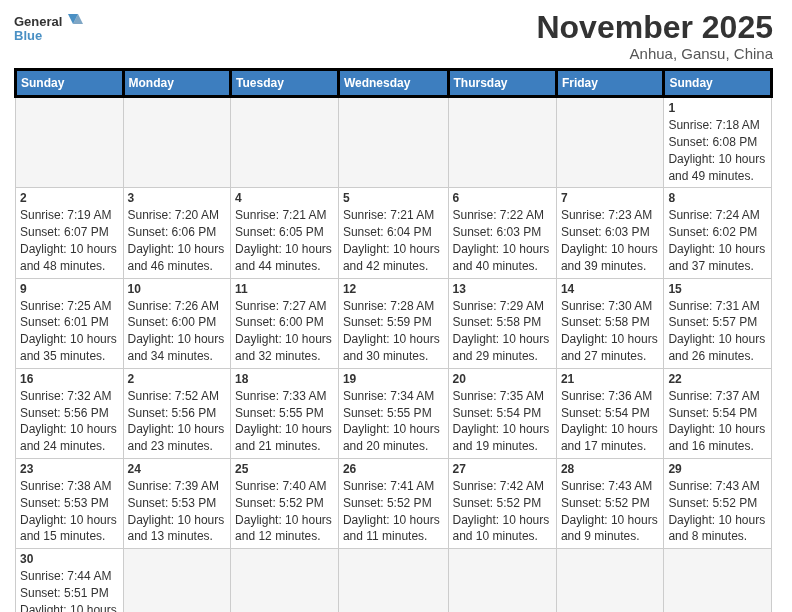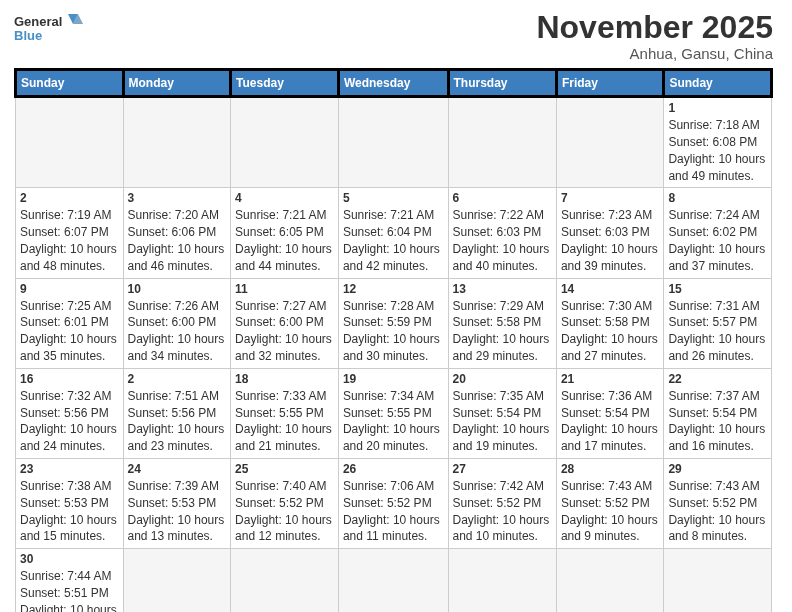--- a/index.html
+++ b/index.html
@@ -237,21 +237,21 @@
         <tr>
           <td>
             <span class="day-num">16</span>
             <div class="day-info">Sunrise: 7:32 AM
 Sunset: 5:56 PM
 Daylight: 10 hours
 and 24 minutes.</div>
           </td>
           <td>
             <span class="day-num">2</span>
-            <div class="day-info">Sunrise: 7:51 AM
+            <div class="day-info">Sunrise: 7:52 AM
 Sunset: 5:56 PM
 Daylight: 10 hours
 and 23 minutes.</div>
           </td>
           <td>
             <span class="day-num">18</span>
             <div class="day-info">Sunrise: 7:33 AM
 Sunset: 5:55 PM
 Daylight: 10 hours
 and 21 minutes.</div>
@@ -302,21 +302,21 @@
           </td>
           <td>
             <span class="day-num">25</span>
             <div class="day-info">Sunrise: 7:40 AM
 Sunset: 5:52 PM
 Daylight: 10 hours
 and 12 minutes.</div>
           </td>
           <td>
             <span class="day-num">26</span>
-            <div class="day-info">Sunrise: 7:06 AM
+            <div class="day-info">Sunrise: 7:41 AM
 Sunset: 5:52 PM
 Daylight: 10 hours
 and 11 minutes.</div>
           </td>
           <td>
             <span class="day-num">27</span>
             <div class="day-info">Sunrise: 7:42 AM
 Sunset: 5:52 PM
 Daylight: 10 hours
 and 10 minutes.</div>

